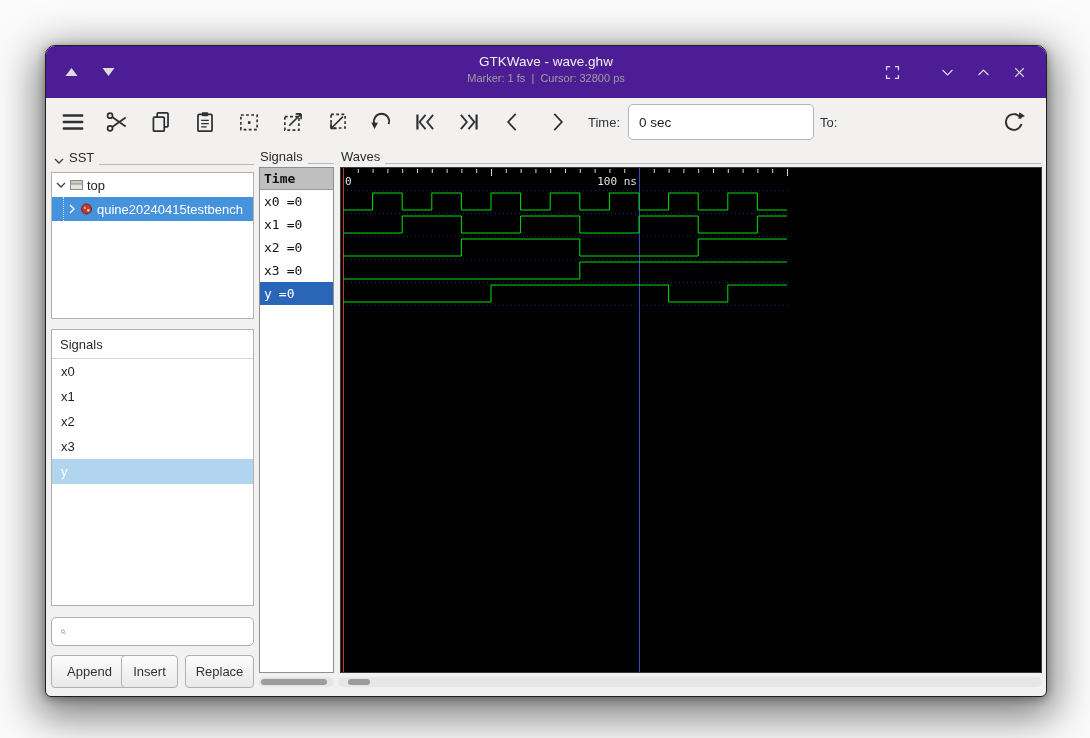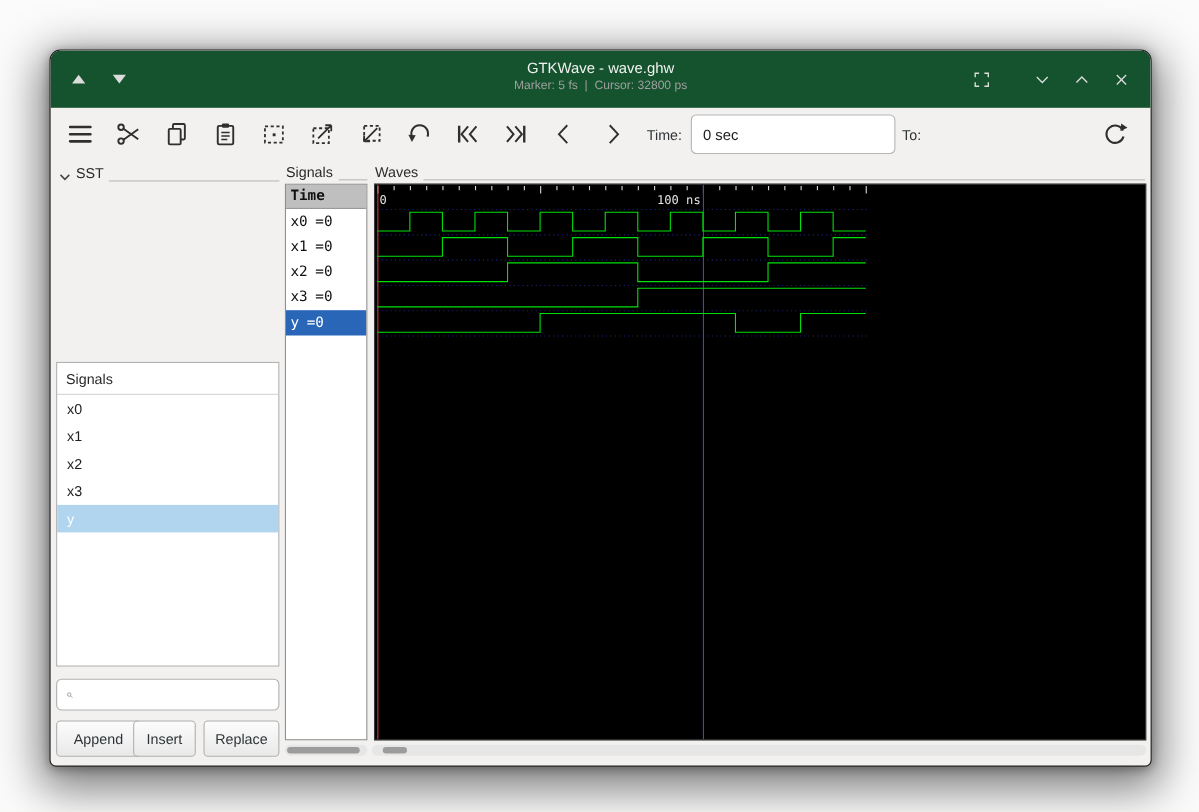--- a/index.html
+++ b/index.html
@@ -1,21 +1,21 @@
 <!DOCTYPE html>
 <html><head>
 <meta charset="utf-8">
 <style>
   html,body{margin:0;padding:0}
   body{width:1090px;height:738px;background:#fbfbfb;font-family:"Liberation Sans",sans-serif;position:relative;overflow:hidden}
   .win{position:absolute;left:45px;top:45px;width:1000px;height:650px;background:#f2f1f0;
        border-radius:10px 10px 6px 6px;border:1px solid #1e1e1e;overflow:hidden;
        box-shadow:0 12px 40px 8px rgba(0,0,0,.5),0 2px 10px rgba(0,0,0,.35)}
   
-  .titlebar{position:absolute;top:0;left:0;right:0;height:52px;background:#14532d}
+  .titlebar{position:absolute;top:0;left:0;right:0;height:52px;background:#4c1d95}
   .tb-center{position:absolute;left:120px;right:120px;top:8px;text-align:center}
   .tb-title{font-size:13.5px;color:#f2f2f2}
   .tb-sub{font-size:11px;color:#9f9f9f;margin-top:3px;white-space:pre}
   .tb-left{position:absolute;left:16px;top:0;height:52px;display:flex;align-items:center;gap:18px}
   .tb-right{position:absolute;right:16px;top:0;height:52px;display:flex;align-items:center;gap:15px}
   .wbtn{background:none;border:none;padding:2px;display:flex;align-items:center;justify-content:center}
   
   .toolbar{position:absolute;top:52px;left:0;right:0;height:48px;display:flex;align-items:center;padding:0 16px 0 10px}
   .tbtn{width:34px;height:36px;margin-right:10px;background:none;border:none;display:flex;align-items:center;justify-content:center;padding:0}
   .tlabel{font-size:13px;color:#2e3436;margin:0 8px 0 4px}
@@ -68,21 +68,21 @@
           </svg>
       </button>
       <button class="wbtn">
         <svg width="15" height="12" viewBox="0 0 15 12">
             <polygon points="1.5,2 13.5,2 7.5,10" fill="#dcdcdc"></polygon>
           </svg>
       </button>
     </div>
     <div class="tb-center">
       <div class="tb-title">GTKWave - wave.ghw</div>
-      <div class="tb-sub">Marker: 5 fs  |  Cursor: 32800 ps</div>
+      <div class="tb-sub">Marker: 1 fs  |  Cursor: 32800 ps</div>
     </div>
     <div class="tb-right">
       <button class="wbtn" style="margin-right:18px">
         <svg width="19" height="19" viewBox="0 0 24 24" fill="none" stroke="#dcdcdc" stroke-width="1.6">
             <path d="M4.5 9V4.5H9 M15 4.5h4.5V9 M19.5 15v4.5H15 M9 19.5H4.5V15"></path>
           </svg>
       </button>
       <button class="wbtn">
         <svg width="17" height="17" viewBox="0 0 24 24" fill="none" stroke="#dcdcdc" stroke-width="1.7">
             <polyline points="5,8.5 12,15.5 19,8.5"></polyline>
@@ -183,20 +183,44 @@
         </svg>
     </button>
   </div>
 
   <div class="fr-label" id="ssthdr" style="left:8px;top:104px;width:200px">
     <svg width="10" height="8" viewBox="0 0 10 8" fill="none" stroke="#444" stroke-width="1.4">
         <path d="M1 2 L5 6 L9 2"></path>
       </svg>
     <span>SST</span>
     <span class="fr-line"></span>
+  </div>
+  <div class="panel" id="treebox">
+    <div class="trow">
+      <svg width="10" height="8" viewBox="0 0 10 8" fill="none" stroke="#444" stroke-width="1.4">
+          <path d="M1 2 L5 6 L9 2"></path>
+        </svg>
+      <svg width="13" height="12" viewBox="0 0 13 12">
+          <rect x="0.5" y="1.5" width="12" height="9" fill="#e8e4da" stroke="#8a8a8a"></rect>
+          <rect x="0.5" y="1.5" width="12" height="3.5" fill="#cfcabc" stroke="#8a8a8a"></rect>
+        </svg>
+      <span>top</span>
+    </div>
+    <div class="trow sel">
+      <span class="guide"></span>
+      <svg width="8" height="10" viewBox="0 0 8 10" fill="none" stroke="#fff" stroke-width="1.4">
+          <path d="M2 1 L6 5 L2 9"></path>
+        </svg>
+      <svg width="13" height="12" viewBox="0 0 13 12">
+          <circle cx="6.5" cy="6" r="5" fill="#cc3333" stroke="#7a1f1f"></circle>
+          <rect x="3.8" y="3.8" width="2.2" height="2.2" fill="#7fd17f"></rect>
+          <rect x="7.2" y="6.2" width="2.2" height="2.2" fill="#f0f0f0"></rect>
+        </svg>
+      <span>quine20240415testbench</span>
+    </div>
   </div>
 
   <div class="panel" id="sigbox">
     <div class="sighdr">Signals</div>
     <div class="sig-item">x0</div>
     <div class="sig-item">x1</div>
     <div class="sig-item">x2</div>
     <div class="sig-item">x3</div>
     <div class="sig-item sel">y</div>
   </div>

